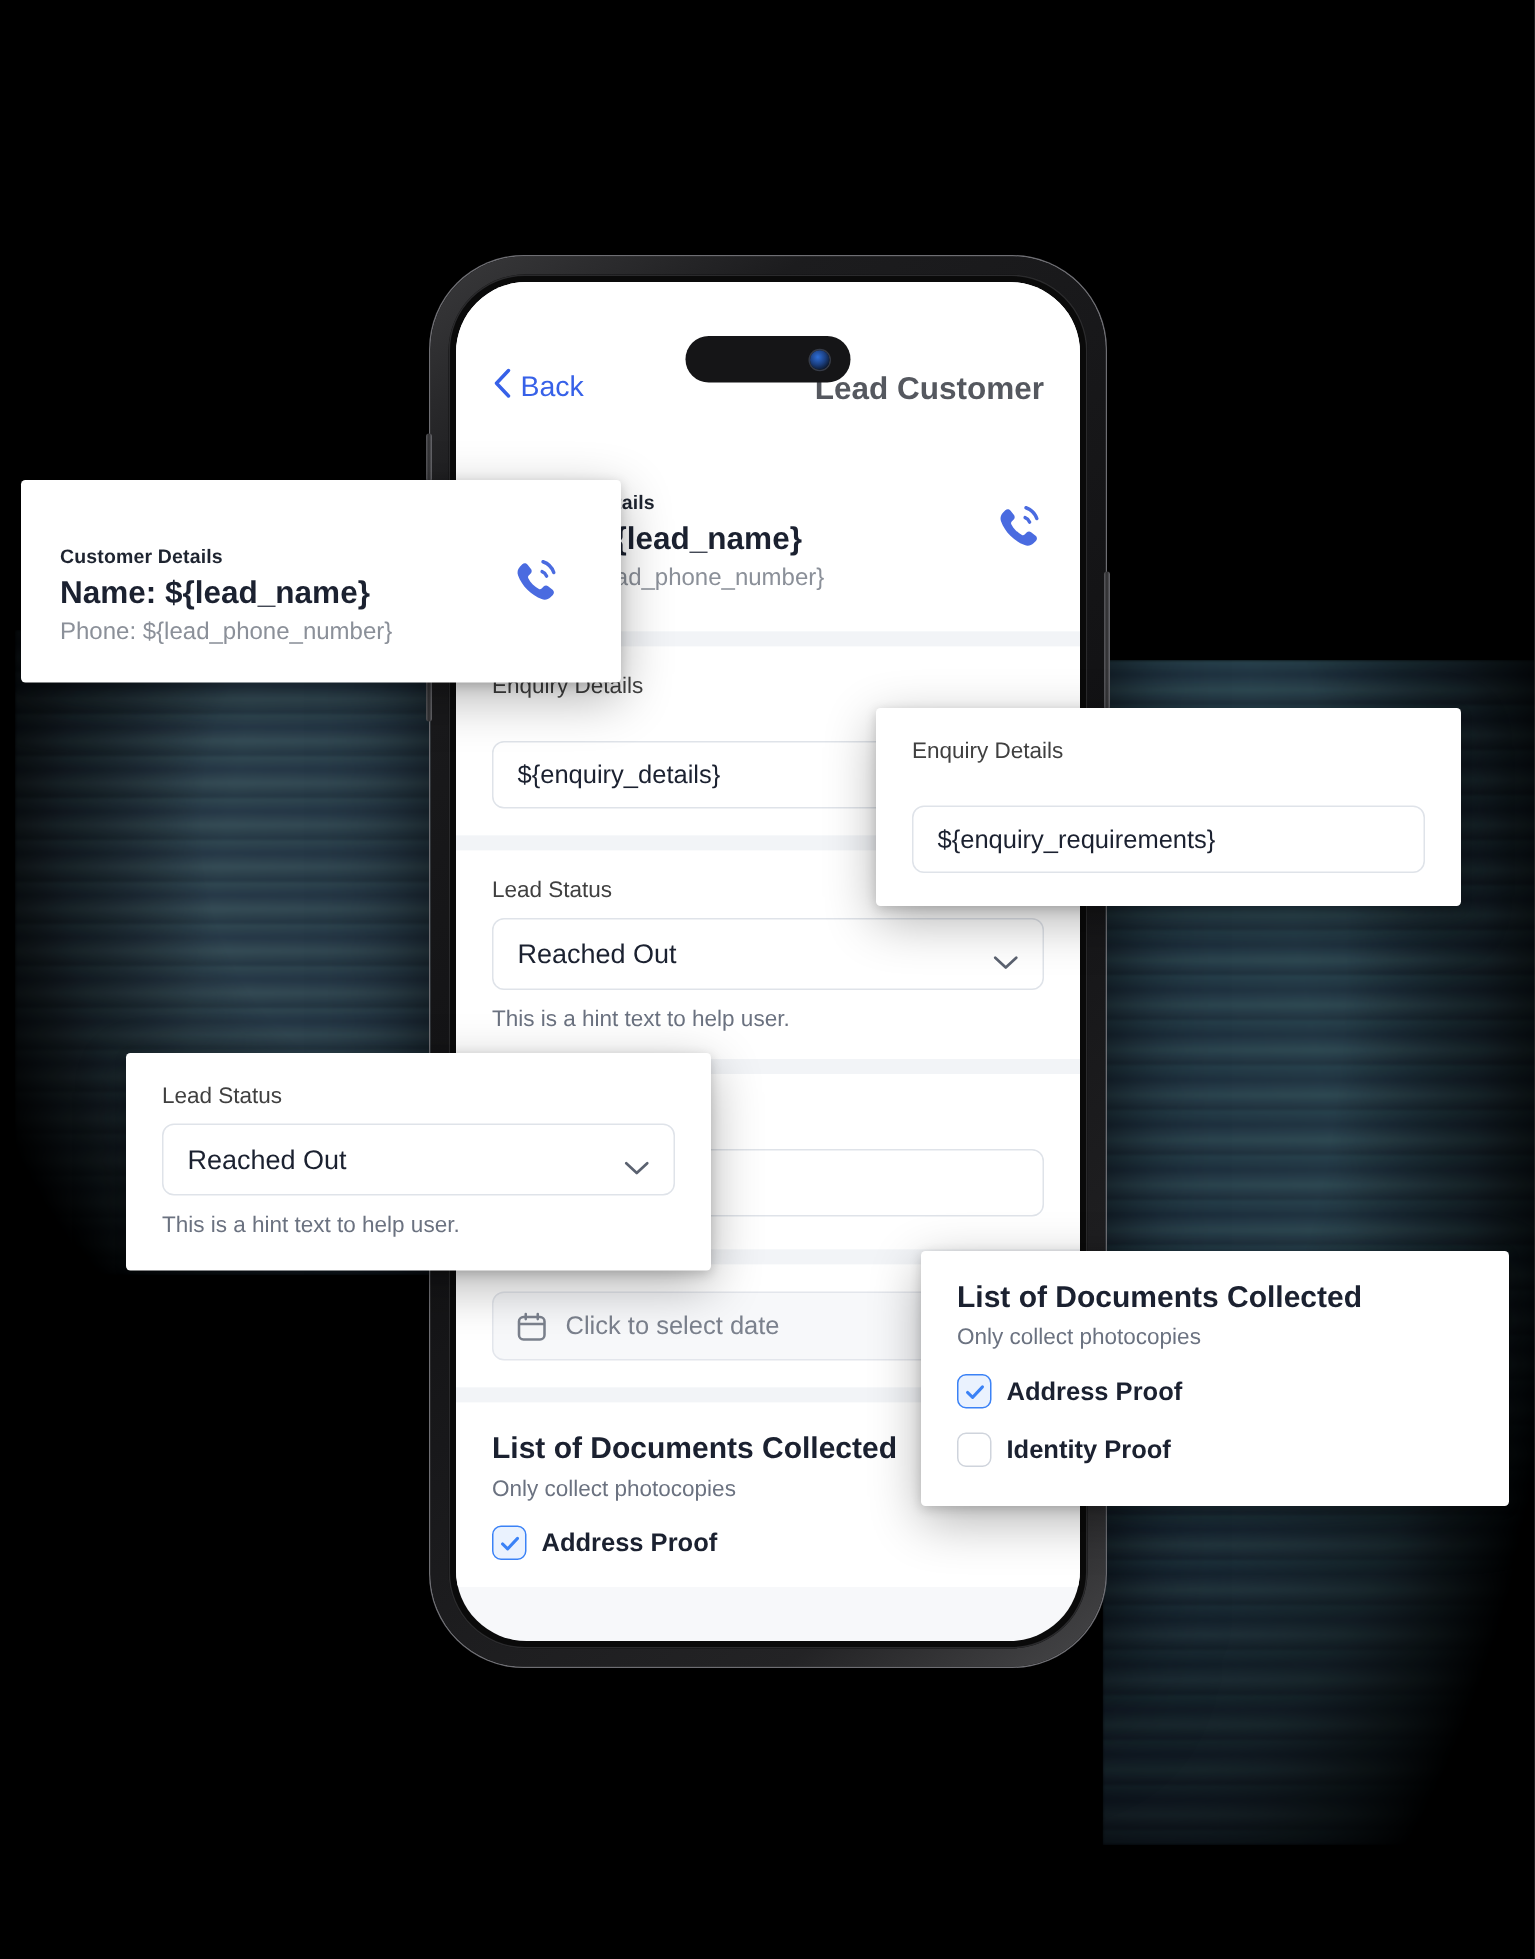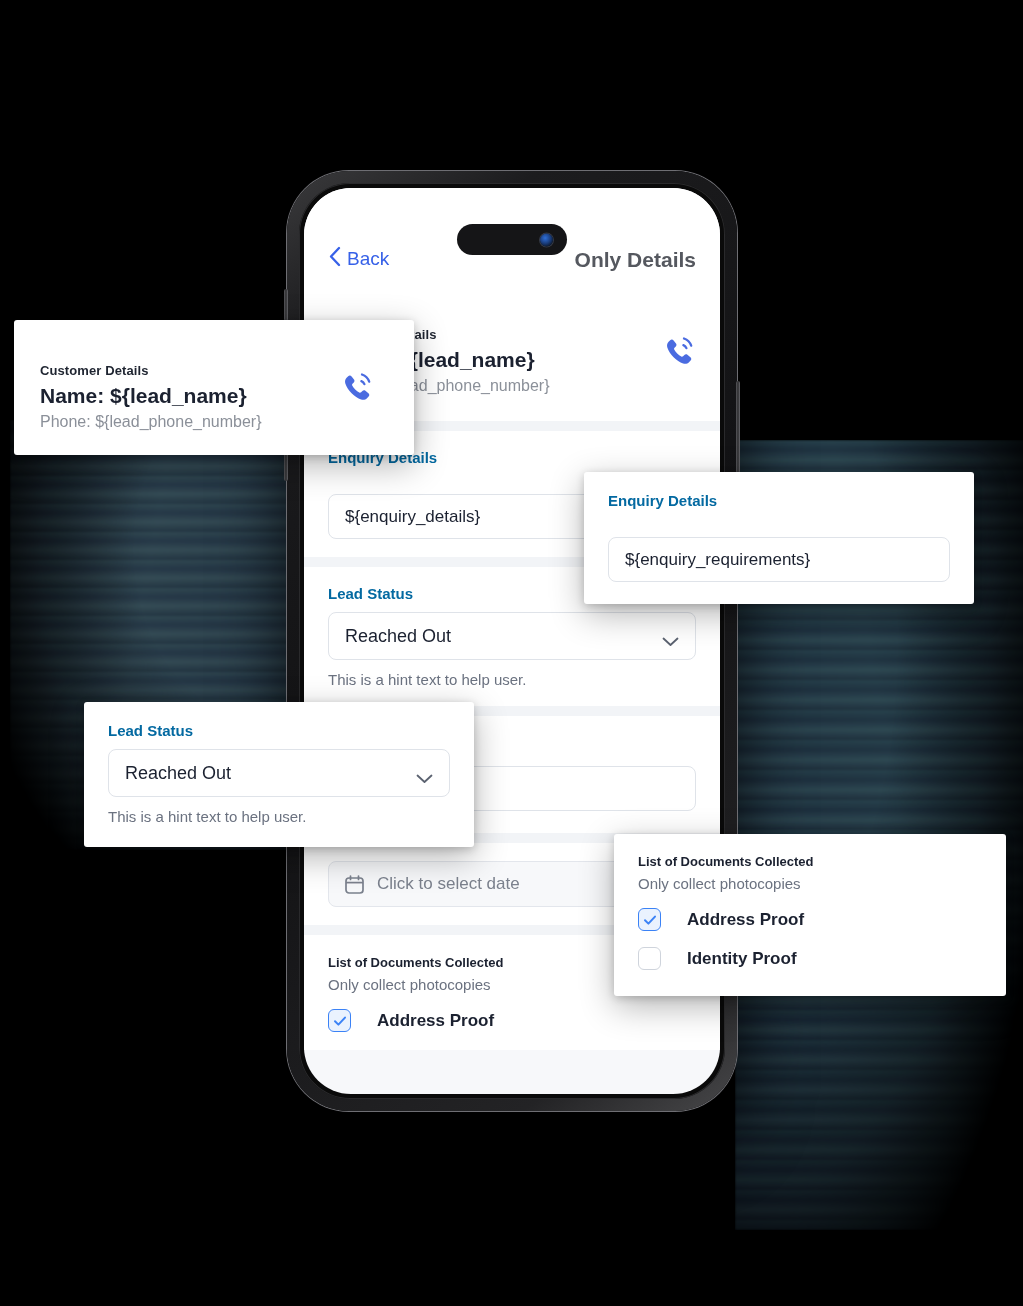--- a/index.html
+++ b/index.html
@@ -112,40 +112,40 @@
   .nav-title { font-size: 21px; font-weight: 600; color: #55585f; }
 
   .section { background: #fff; padding: 18px 24px; }
   .divider { height: 10px; background: #f2f4f7; }
 
   .cust-row { display: flex; align-items: center; justify-content: space-between; }
   .cust-label { font-size: 13px; font-weight: 700; color: #1e2430; letter-spacing: .1px; margin-top: 21px; }
   .cust-name { font-size: 21px; font-weight: 600; color: #1b2130; margin-top: 6px; }
   .cust-phone { font-size: 16px; color: #8b9099; margin-top: 5px; }
 
-  .field-label { font-size: 15px; font-weight: 700; color: #0369a1; margin-bottom: 10px; }
+  .field-label { font-size: 15px; font-weight: 400; color: #404040; margin-bottom: 10px; }
   .input-box {
     height: 45px; border: 1px solid #dfe3e9; border-radius: 8px; background: #fff;
     display: flex; align-items: center; padding: 0 16px;
     font-size: 17px; color: #1b2130; margin-top: 28px;
   }
   .select-box {
     height: 48px; border: 1px solid #dfe3e9; border-radius: 8px; background: #fff;
     display: flex; align-items: center; justify-content: space-between; padding: 0 16px;
     font-size: 18px; color: #1b2130; font-weight: 500; cursor: pointer;
   }
   .hint { font-size: 15px; color: #6b7280; margin-top: 11px; }
   .date-box {
     height: 46px; border: 1px solid #e3e6ec; border-radius: 8px; background: #f7f8fa;
     display: flex; align-items: center; gap: 12px; padding: 0 15px;
     font-size: 17px; color: #7b818d; cursor: pointer;
   }
-  .docs-title { font-size: 13px; font-weight: 700; color: #1b2130; }
+  .docs-title { font-size: 20px; font-weight: 700; color: #1b2130; }
   .docs-sub { font-size: 15px; color: #6b7280; margin-top: 6px; }
-  .check-row { display: flex; align-items: center; gap: 26px; margin-top: 16px; }
+  .check-row { display: flex; align-items: center; gap: 10px; margin-top: 16px; }
   .check-label { font-size: 17px; font-weight: 600; color: #1b2130; }
 
   .cbox { width: 23px; height: 23px; border-radius: 6px; border: 1.6px solid #cfd4dc; background:#fff; display:flex; align-items:center; justify-content:center; flex: 0 0 auto; cursor:pointer; }
   .cbox.checked { border-color:#3b82f6; background:#eaf2fe; }
   .cbox svg { width: 14px; height: 14px; }
 
   .proceed-wrap { position: absolute; left: 0; right: 0; bottom: 42px; padding: 0 24px; }
   .proceed {
     height: 48px; border-radius: 9px; background: #4266e8; color: #fff;
     display: flex; align-items: center; justify-content: center;
@@ -193,21 +193,21 @@
 
         <div class="nav">
           <div class="back">
             <span>
               <svg viewBox="0 0 13 21" fill="none" xmlns="http://www.w3.org/2000/svg">
                 <path d="M11 2 L3 10.5 L11 19" stroke="#3761e8" stroke-width="2.3" stroke-linecap="round" stroke-linejoin="round"></path>
               </svg>
             </span>
             <span>Back</span>
           </div>
-          <div class="nav-title">Only Details</div>
+          <div class="nav-title">Lead Customer</div>
         </div>
 
         <div class="section" style="padding-top:22px;padding-bottom:26px;">
           <div class="cust-row">
             <div>
               <div class="cust-label">Customer Details</div>
               <div class="cust-name">Name: ${lead_name}</div>
               <div class="cust-phone">Phone: ${lead_phone_number}</div>
             </div>
             <span class="phone-icon">

